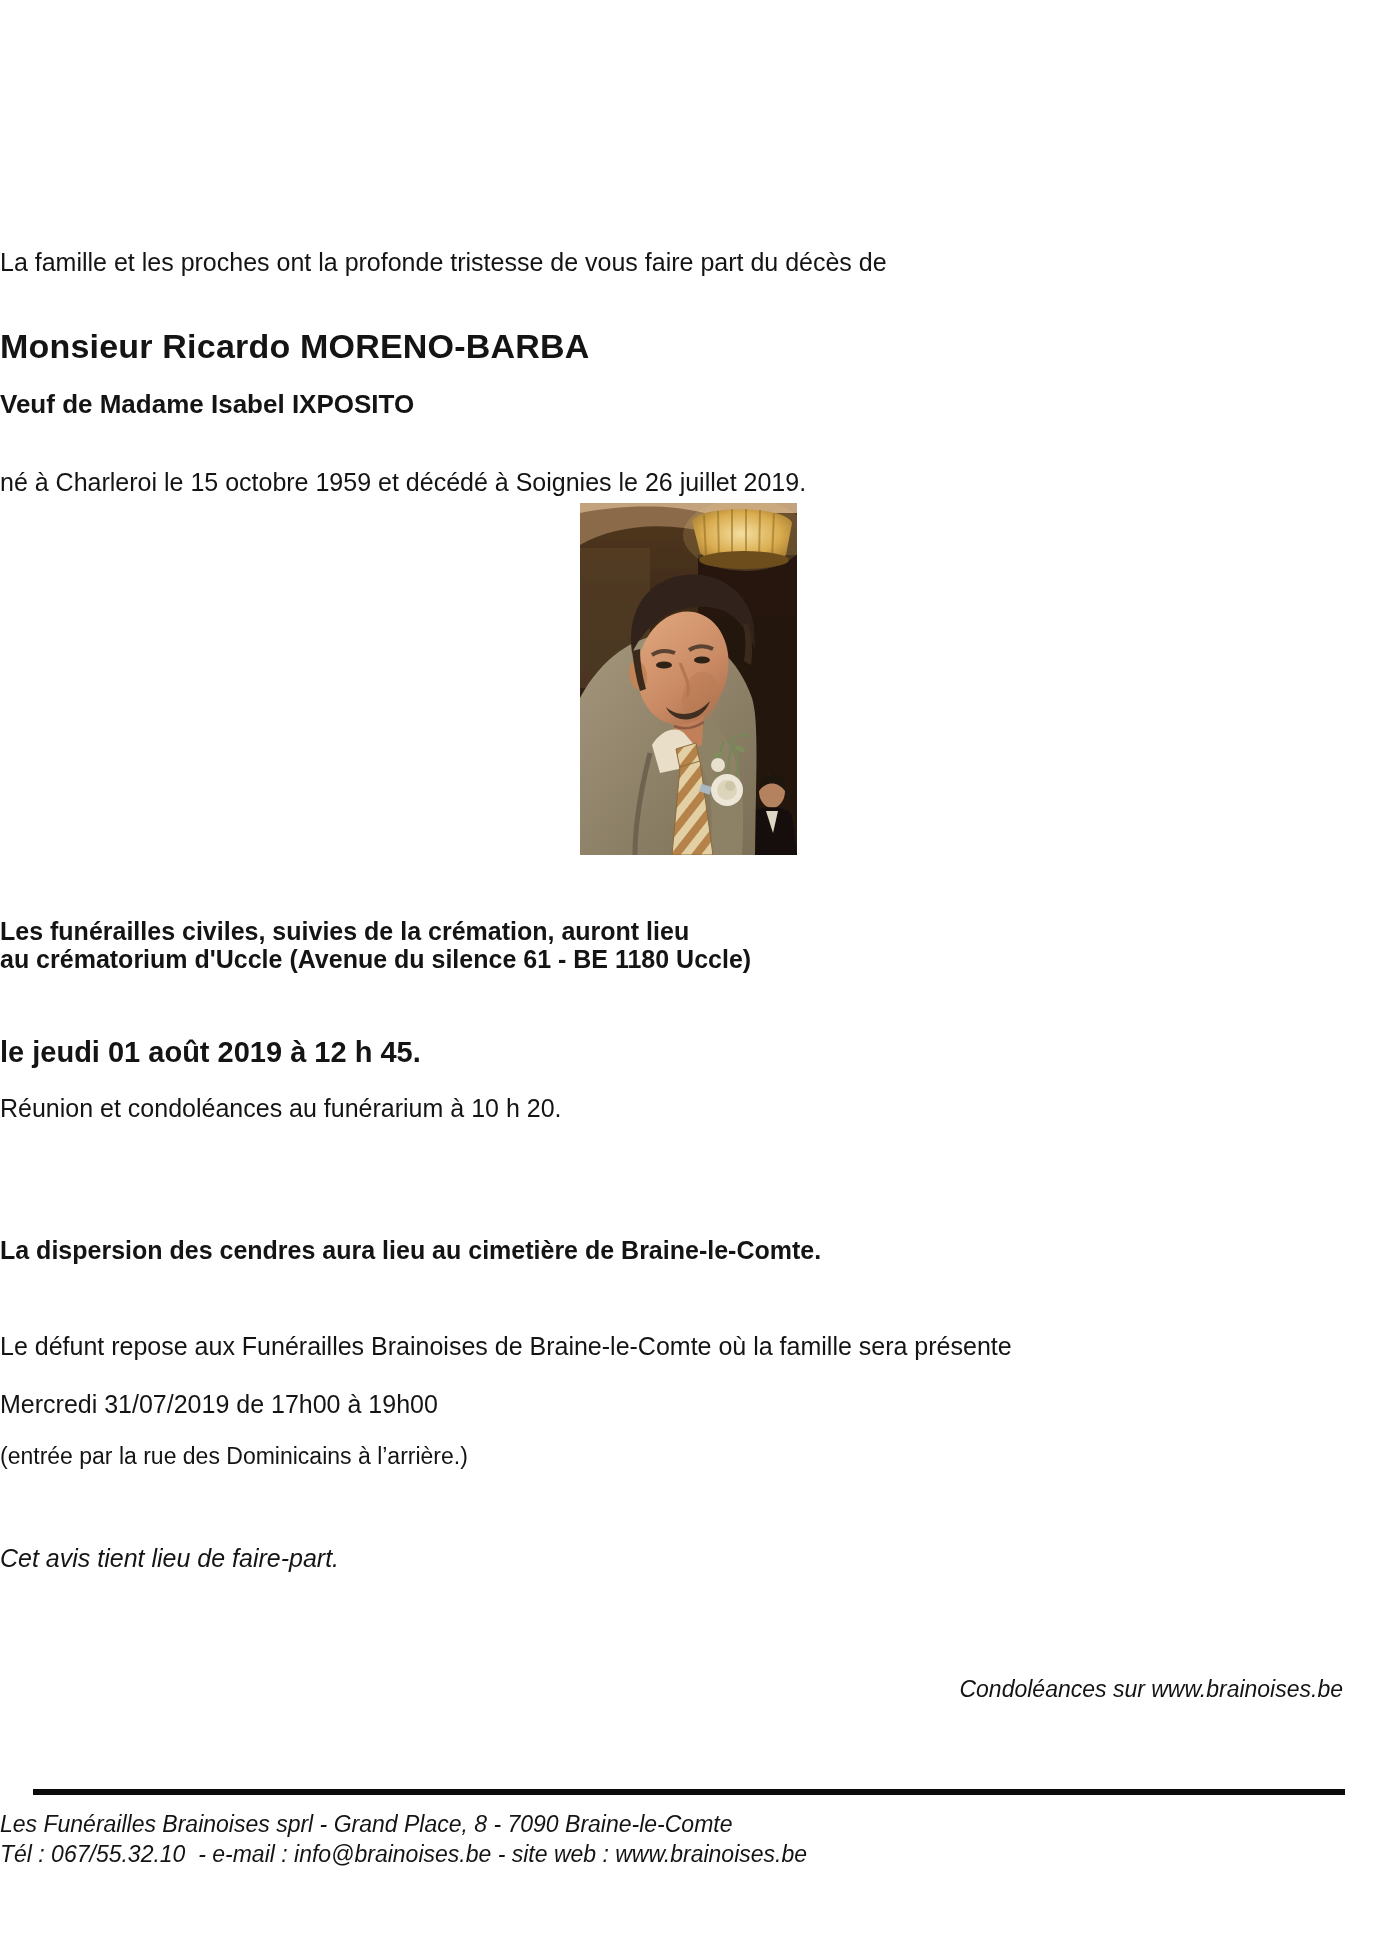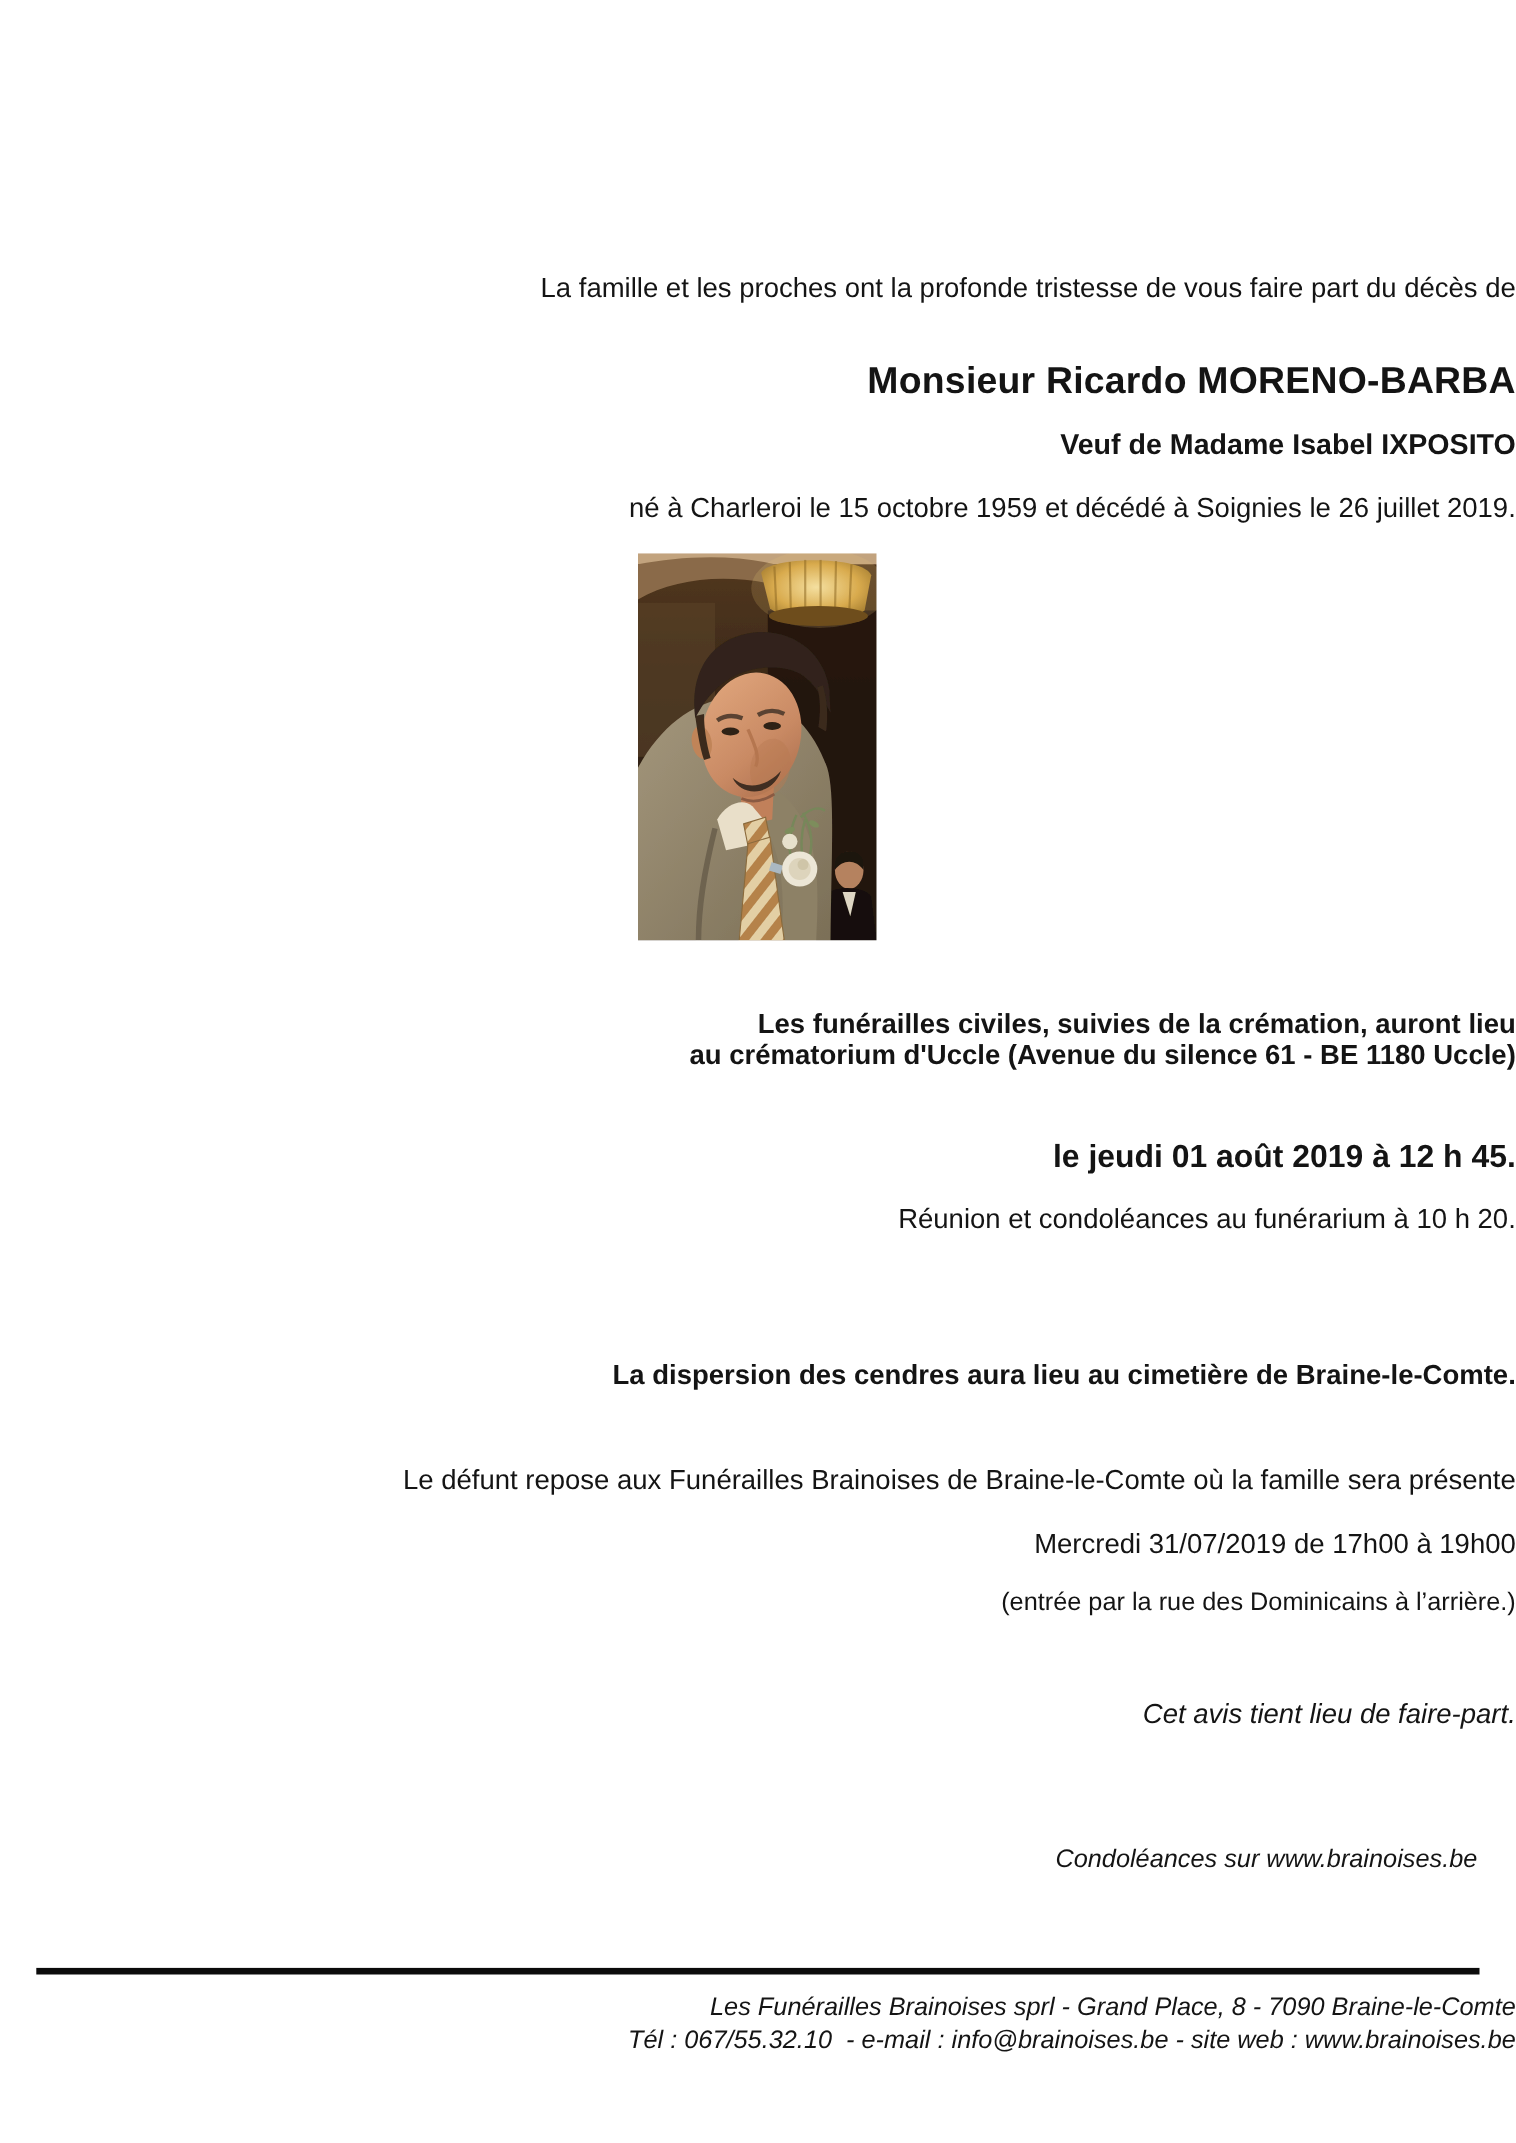--- a/index.html
+++ b/index.html
@@ -9,21 +9,21 @@
     background: #ffffff;
     position: relative;
     font-family: "Liberation Sans", sans-serif;
     color: #141414;
     overflow: hidden;
   }
   .t {
     position: absolute;
     left: 0;
     width: 1378px;
-    text-align: right;
+    text-align: left;
     white-space: pre;
     line-height: 1.15;
   }
   .fs25 { font-size: 25px; }
   .fs23 { font-size: 23px; }
   .b    { font-weight: bold; }
   .i    { font-style: italic; }
   .name { font-size: 34px; font-weight: bold; letter-spacing: 0.2px; }
   .veuf { font-size: 26px; font-weight: bold; }
   .big  { font-size: 29px; font-weight: bold; }
@@ -54,21 +54,21 @@
 </style>
 </head>
 <body>
 
 <div class="t fs25" style="top:248px">La famille et les proches ont la profonde tristesse de vous faire part du décès de</div>
 
 <div class="t name" style="top:327px">Monsieur Ricardo MORENO-BARBA</div>
 
 <div class="t veuf" style="top:390px">Veuf de Madame Isabel IXPOSITO</div>
 
-<div class="t fs25" style="top:448px">né à Charleroi le 15 octobre 1959 et décédé à Soignies le 26 juillet 2019.</div>
+<div class="t fs25" style="top:468px">né à Charleroi le 15 octobre 1959 et décédé à Soignies le 26 juillet 2019.</div>
 
 <div class="photo-frame">
   <svg width="217" height="352" viewBox="0 0 217 352" xmlns="http://www.w3.org/2000/svg">
     <defs>
       <linearGradient id="bgGrad" x1="0" y1="0" x2="0" y2="1">
         <stop offset="0" stop-color="#55391f"></stop>
         <stop offset="0.35" stop-color="#3a2817"></stop>
         <stop offset="1" stop-color="#21160f"></stop>
       </linearGradient>
       <radialGradient id="goldGrad" cx="0.5" cy="0.45" r="0.7">

